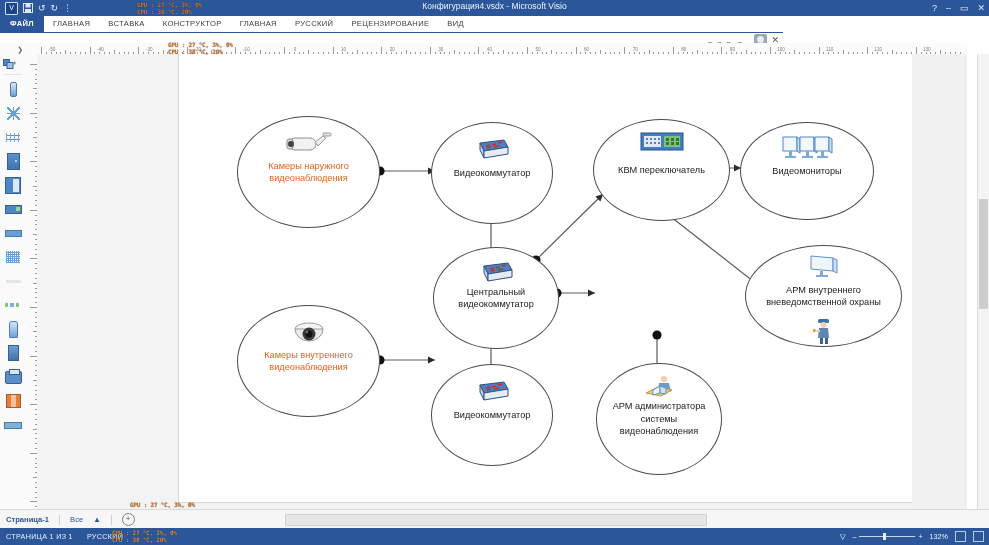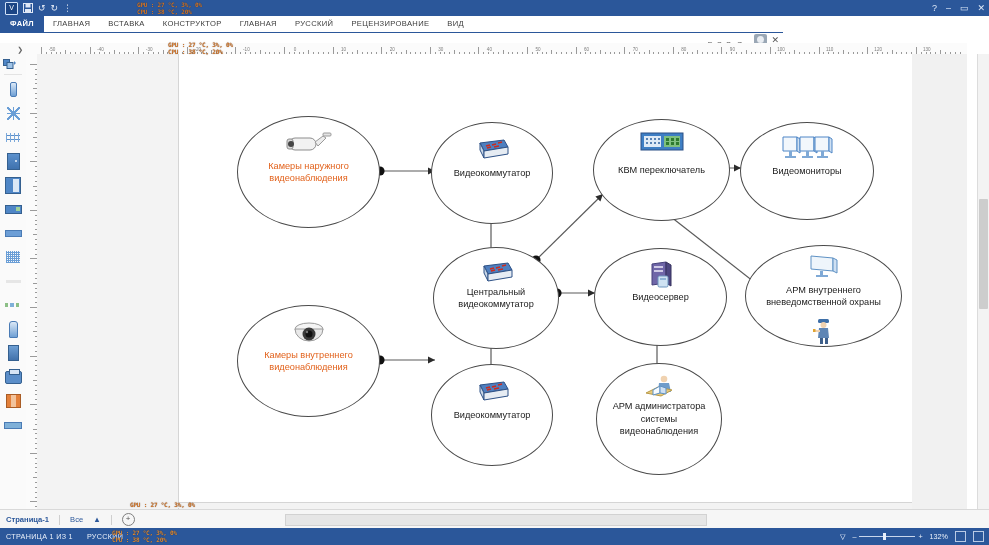--- a/index.html
+++ b/index.html
@@ -140,20 +140,21 @@
       <div class="vbox">V</div>
       <svg width="10" height="10" viewBox="0 0 10 10">
         <rect x="0.5" y="0.5" width="9" height="9" fill="none" stroke="#dfe8f6" stroke-width="1"></rect>
         <rect x="2.5" y="0.5" width="5" height="4" fill="#dfe8f6"></rect>
         <rect x="2" y="6" width="6" height="3.5" fill="#dfe8f6"></rect>
       </svg>
       <span class="ic">↺</span>
       <span class="ic">↻</span>
       <span class="ic">⋮</span>
     </div>
+    <div class="wintitle">Конфигурация4.vsdx - Microsoft Visio</div>
     <div class="winbtns">
       <span>?</span>
       <span>–</span>
       <span>▭</span>
       <span>✕</span>
     </div>
   </div>
 
   <div class="tabsrow">
     <div class="tabs">
@@ -676,31 +677,20 @@
               <path d="M18 8 L22 7"></path>
               <path d="M24 6 L28 5"></path>
             <path d="M13 11 L17 10"></path>
               <path d="M20 10 L25 9"></path>
           </g>
         </svg>
         <span class="lbl">Центральный</span>
         <span class="lbl">видеокоммутатор</span>
       </div>
 
-      <div class="node" style="left:557px;top:194px;width:131px;height:96px;">
-        <svg class="pic" style="top:12px;" width="30" height="30" viewBox="0 0 30 30">
-          <path d="M6 3 L20 1 L20 22 L6 24 Z" fill="#6f66a8" stroke="#46417a"></path>
-          <path d="M20 1 L25 4 L25 25 L20 22 Z" fill="#4d4780" stroke="#37325e"></path>
-          <rect x="8" y="5" width="9" height="2" fill="#cfcbe6"></rect>
-          <rect x="8" y="9" width="9" height="2" fill="#cfcbe6"></rect>
-          <rect x="12" y="15" width="10" height="11" rx="1.5" fill="#cfe2f2" stroke="#6f97bf"></rect>
-          <rect x="14" y="17" width="6" height="2" fill="#8fb4d6"></rect>
-        </svg>
-        <span class="lbl">Видеосервер</span>
-      </div>
 
       <div class="node" style="left:708px;top:191px;width:155px;height:100px;">
         <svg class="pic" style="top:8px;" width="34" height="24" viewBox="0 0 34 24">
           <path d="M4 2 L26 4 L26 17 L4 15 Z" fill="#eef5fb" stroke="#5e91c4"></path>
           <path d="M26 4 L30 6 L30 19 L26 17 Z" fill="#cfe0f2" stroke="#5e91c4"></path>
           <rect x="13" y="17" width="3" height="4" fill="#7fa9d6"></rect>
           <rect x="9" y="21" width="12" height="2" fill="#7fa9d6"></rect>
         </svg>
         <span class="lbl">АРМ внутреннего</span>
         <span class="lbl">вневедомственной охраны</span>

